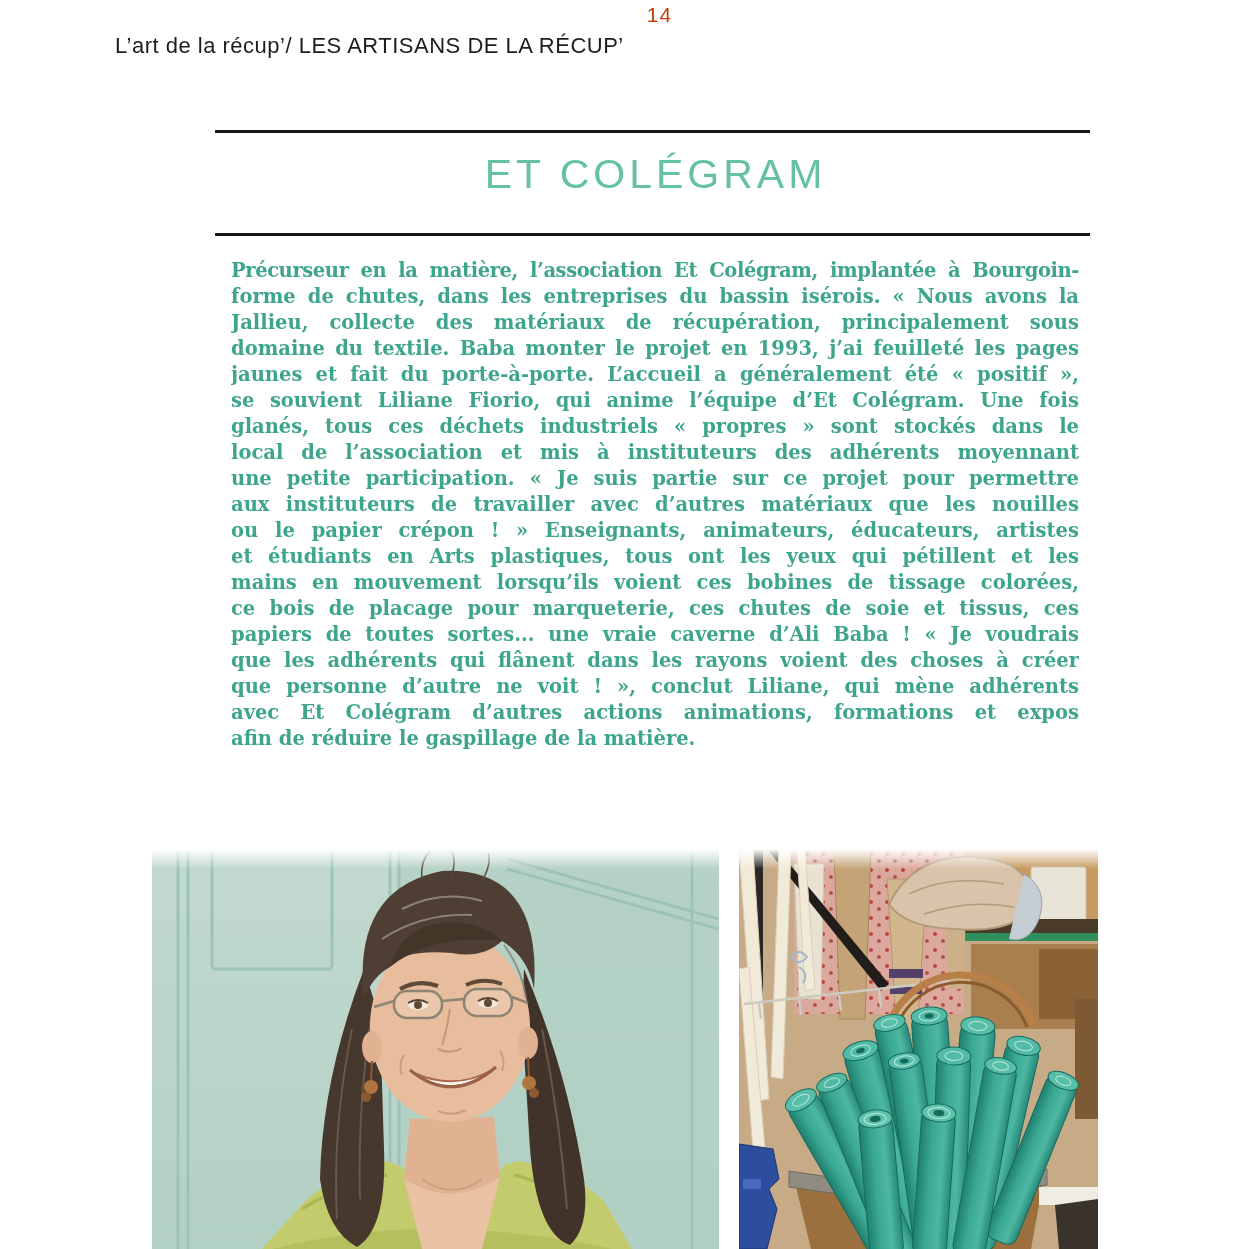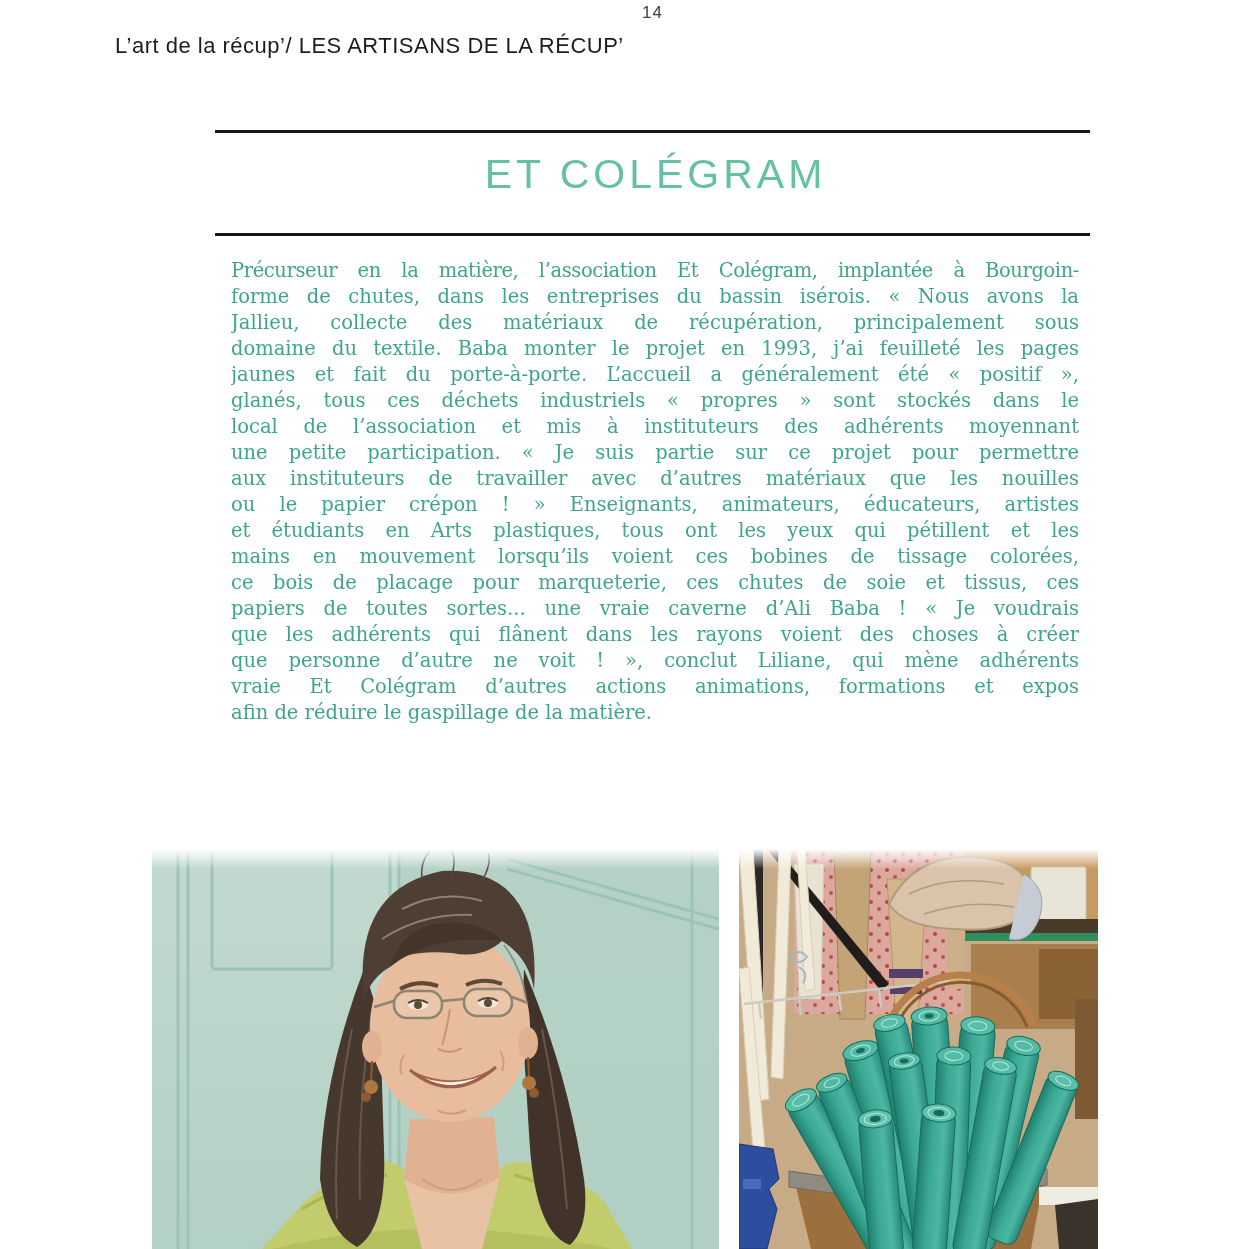--- a/index.html
+++ b/index.html
@@ -4,42 +4,42 @@
 <style>
   html,body{margin:0;padding:0;}
   body{
     width:1249px;height:1249px;position:relative;overflow:hidden;
     background:#ffffff;
     font-family:"Liberation Sans", sans-serif;
   }
 
   
   .page-number{
-    position:absolute;top:3px;left:215px;width:875px;
-    text-align:center;font-size:17px;color:#404040;letter-spacing:1px;
+    position:absolute;top:3px;left:222px;width:875px;
+    text-align:center;font-size:21px;color:#c2410c;letter-spacing:1px;
   }
   .running-header{
     position:absolute;top:33px;left:115px;width:1075px;
     text-align:left;font-size:22px;color:#1d1d1d;letter-spacing:0.5px;
   }
 
   
   .rule{position:absolute;left:215px;width:875px;height:3px;background:#171717;}
   .rule-top{top:130px;}
   .rule-bottom{top:233px;}
   .article-title{
     position:absolute;top:148px;left:215px;width:875px;
     text-align:center;font-size:41px;font-weight:300;
     letter-spacing:4px;color:#65c1a4;
   }
 
   
   .body-text{
     position:absolute;left:231px;top:258px;width:848px;
-    font-family:"DejaVu Serif", serif;font-weight:400;
+    font-family:"DejaVu Serif", serif;font-weight:700;
     font-size:19.5px;line-height:26px;color:#3da58c;
   }
   .body-text .line{
     text-align:justify;text-align-last:justify;
     height:26px;overflow:hidden;white-space:normal;
   }
   .body-text .line.tight{letter-spacing:-0.4px;word-spacing:-5px;}
   .body-text .line.last{text-align-last:left;}
 
   
@@ -61,32 +61,33 @@
 <div class="rule rule-top"></div>
 <h1 class="article-title" style="margin:3px;">ET COLÉGRAM</h1>
 <div class="rule rule-bottom"></div>
 
 <div class="body-text">
   <div class="line tight">Précurseur en la matière, l’association Et Colégram, implantée à Bourgoin-</div>
   <div class="line">forme de chutes, dans les entreprises du bassin isérois. « Nous avons la</div>
   <div class="line">Jallieu, collecte des matériaux de récupération, principalement sous</div>
   <div class="line">domaine du textile. Baba monter le projet en 1993, j’ai feuilleté les pages</div>
   <div class="line">jaunes et fait du porte-à-porte. L’accueil a généralement été « positif »,</div>
+  <div class="line">se souvient Liliane Fiorio, qui anime l’équipe d’Et Colégram. Une fois</div>
   <div class="line">glanés, tous ces déchets industriels « propres » sont stockés dans le</div>
   <div class="line">local de l’association et mis à instituteurs des adhérents moyennant</div>
   <div class="line">une petite participation. « Je suis partie sur ce projet pour permettre</div>
   <div class="line">aux instituteurs de travailler avec d’autres matériaux que les nouilles</div>
   <div class="line">ou le papier crépon ! » Enseignants, animateurs, éducateurs, artistes</div>
   <div class="line">et étudiants en Arts plastiques, tous ont les yeux qui pétillent et les</div>
   <div class="line">mains en mouvement lorsqu’ils voient ces bobines de tissage colorées,</div>
   <div class="line">ce bois de placage pour marqueterie, ces chutes de soie et tissus, ces</div>
   <div class="line">papiers de toutes sortes... une vraie caverne d’Ali Baba ! « Je voudrais</div>
   <div class="line">que les adhérents qui flânent dans les rayons voient des choses à créer</div>
   <div class="line">que personne d’autre ne voit ! », conclut Liliane, qui mène adhérents</div>
-  <div class="line">vraie Et Colégram d’autres actions animations, formations et expos</div>
+  <div class="line">avec Et Colégram d’autres actions animations, formations et expos</div>
   <div class="line last">afin de réduire le gaspillage de la matière.</div>
 </div>
 
 <div class="photo photo-left">
   <svg width="567" height="400" viewBox="0 0 567 400">
     <defs>
       <linearGradient id="topGrad" x1="0" y1="0" x2="0" y2="1">
         <stop offset="0" stop-color="#c2d9cf"></stop>
           <stop offset="1" stop-color="#b3d0c5"></stop>
       </linearGradient>

